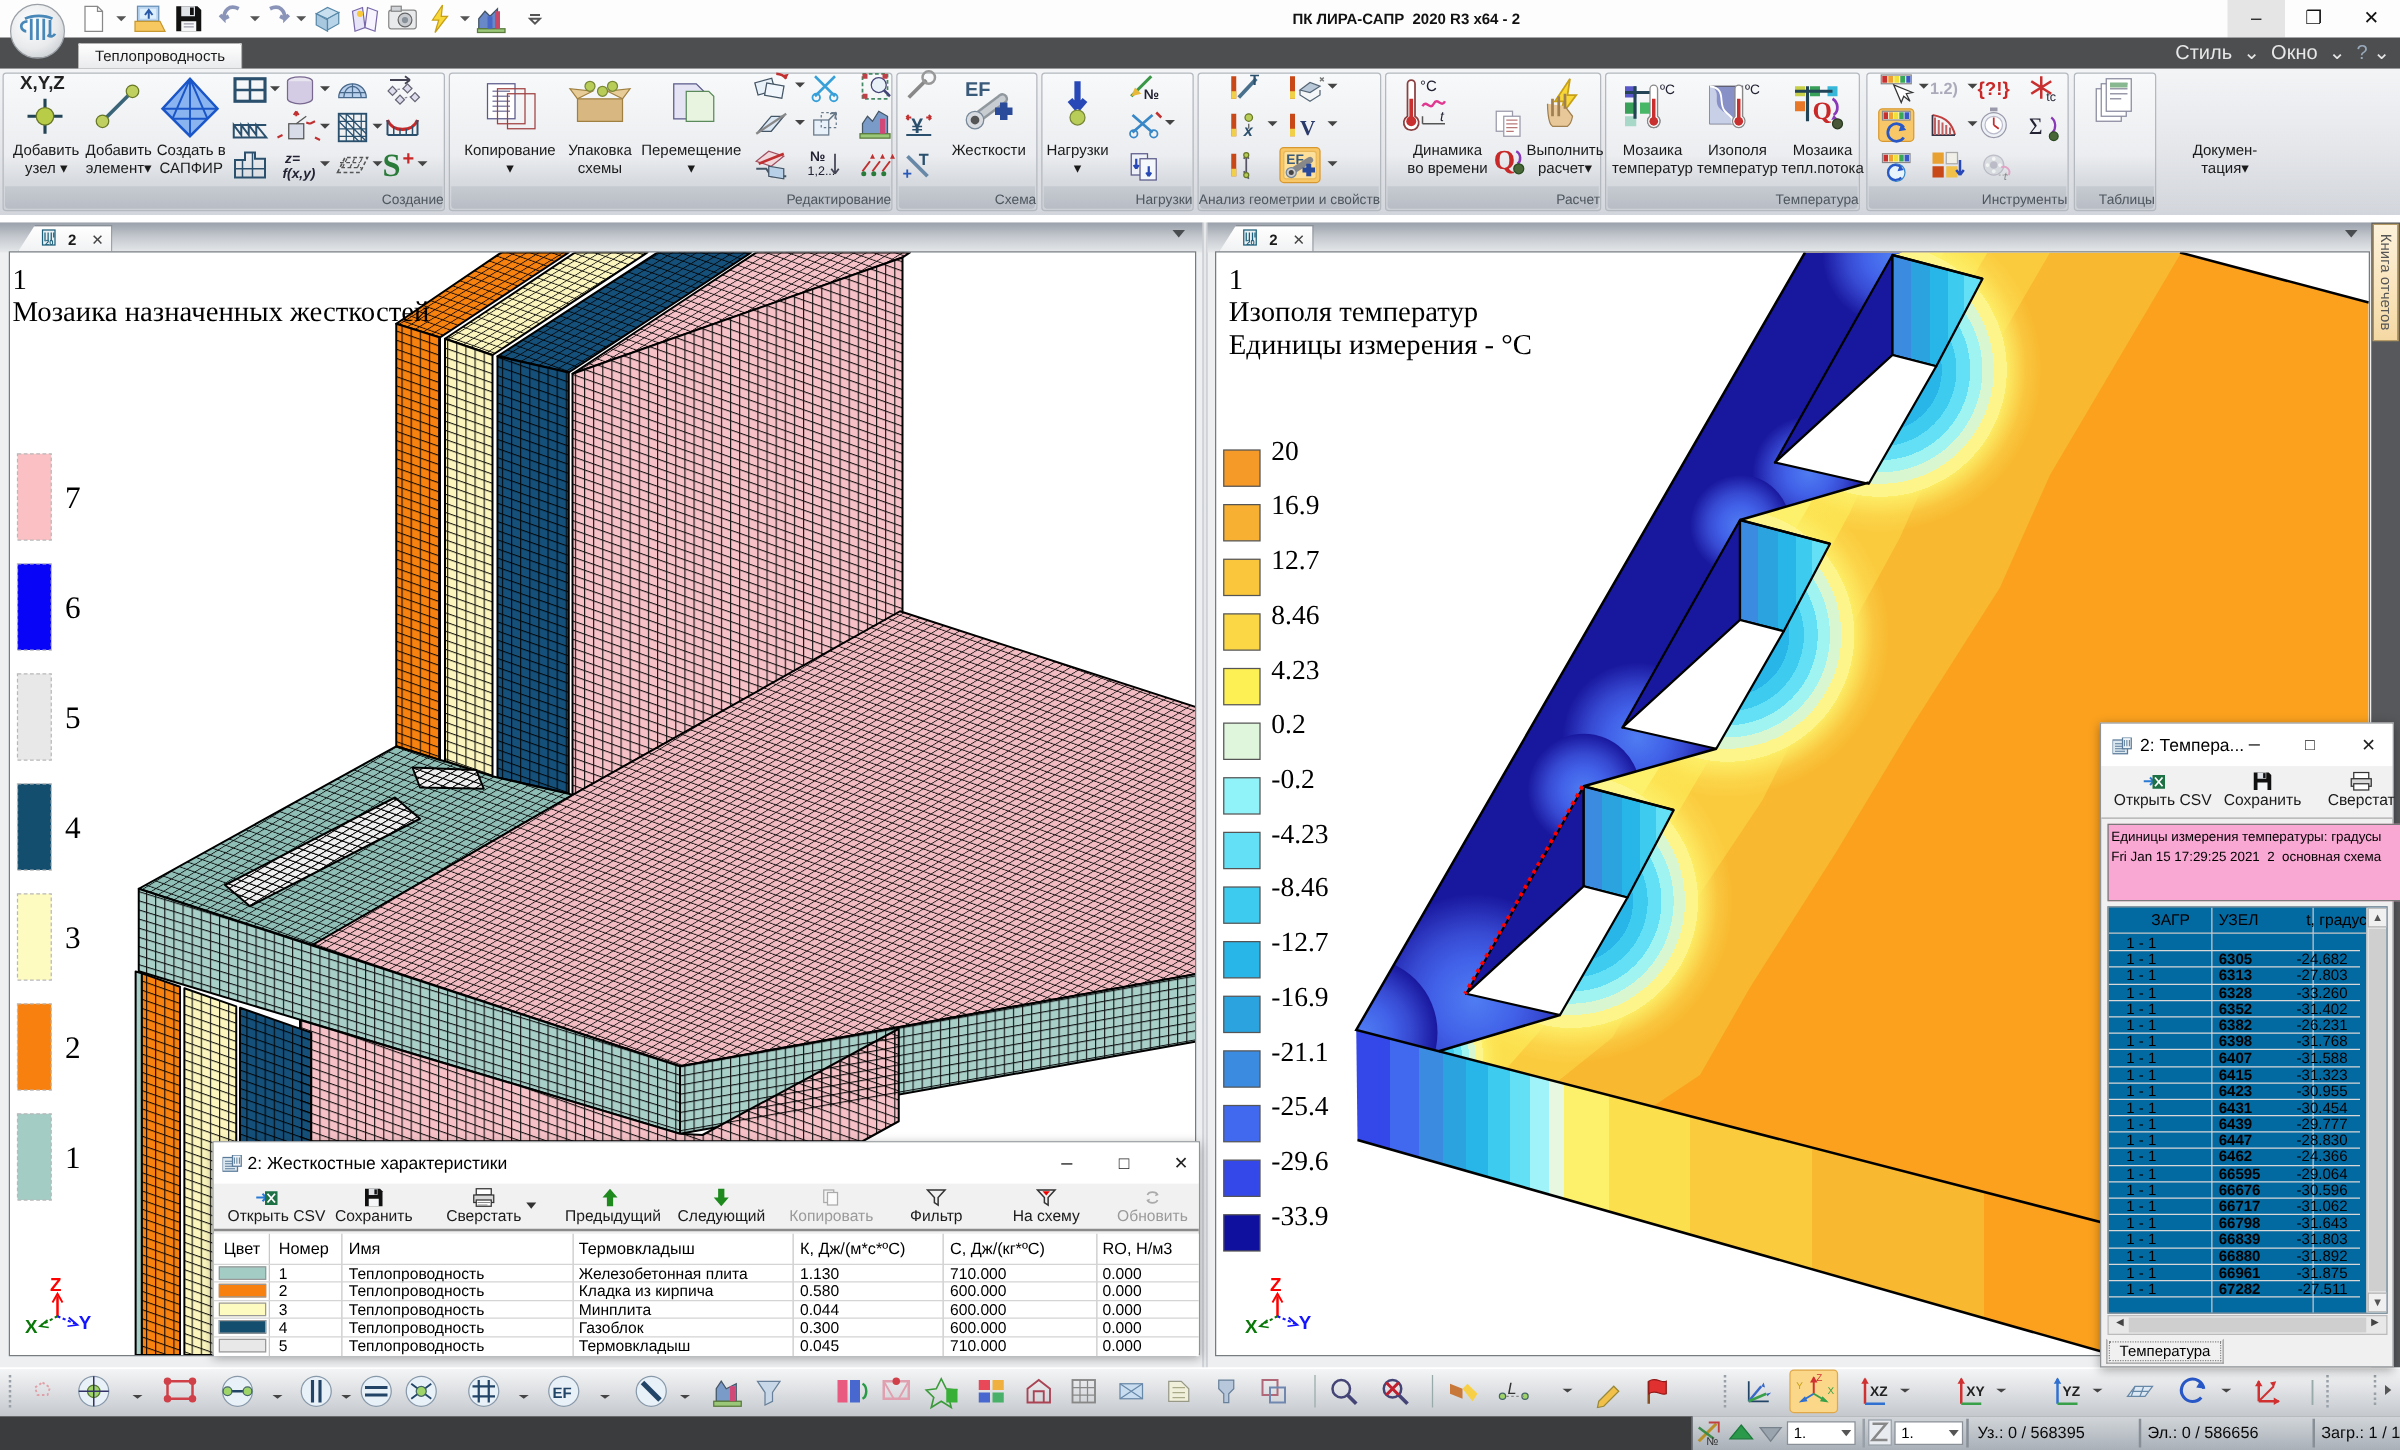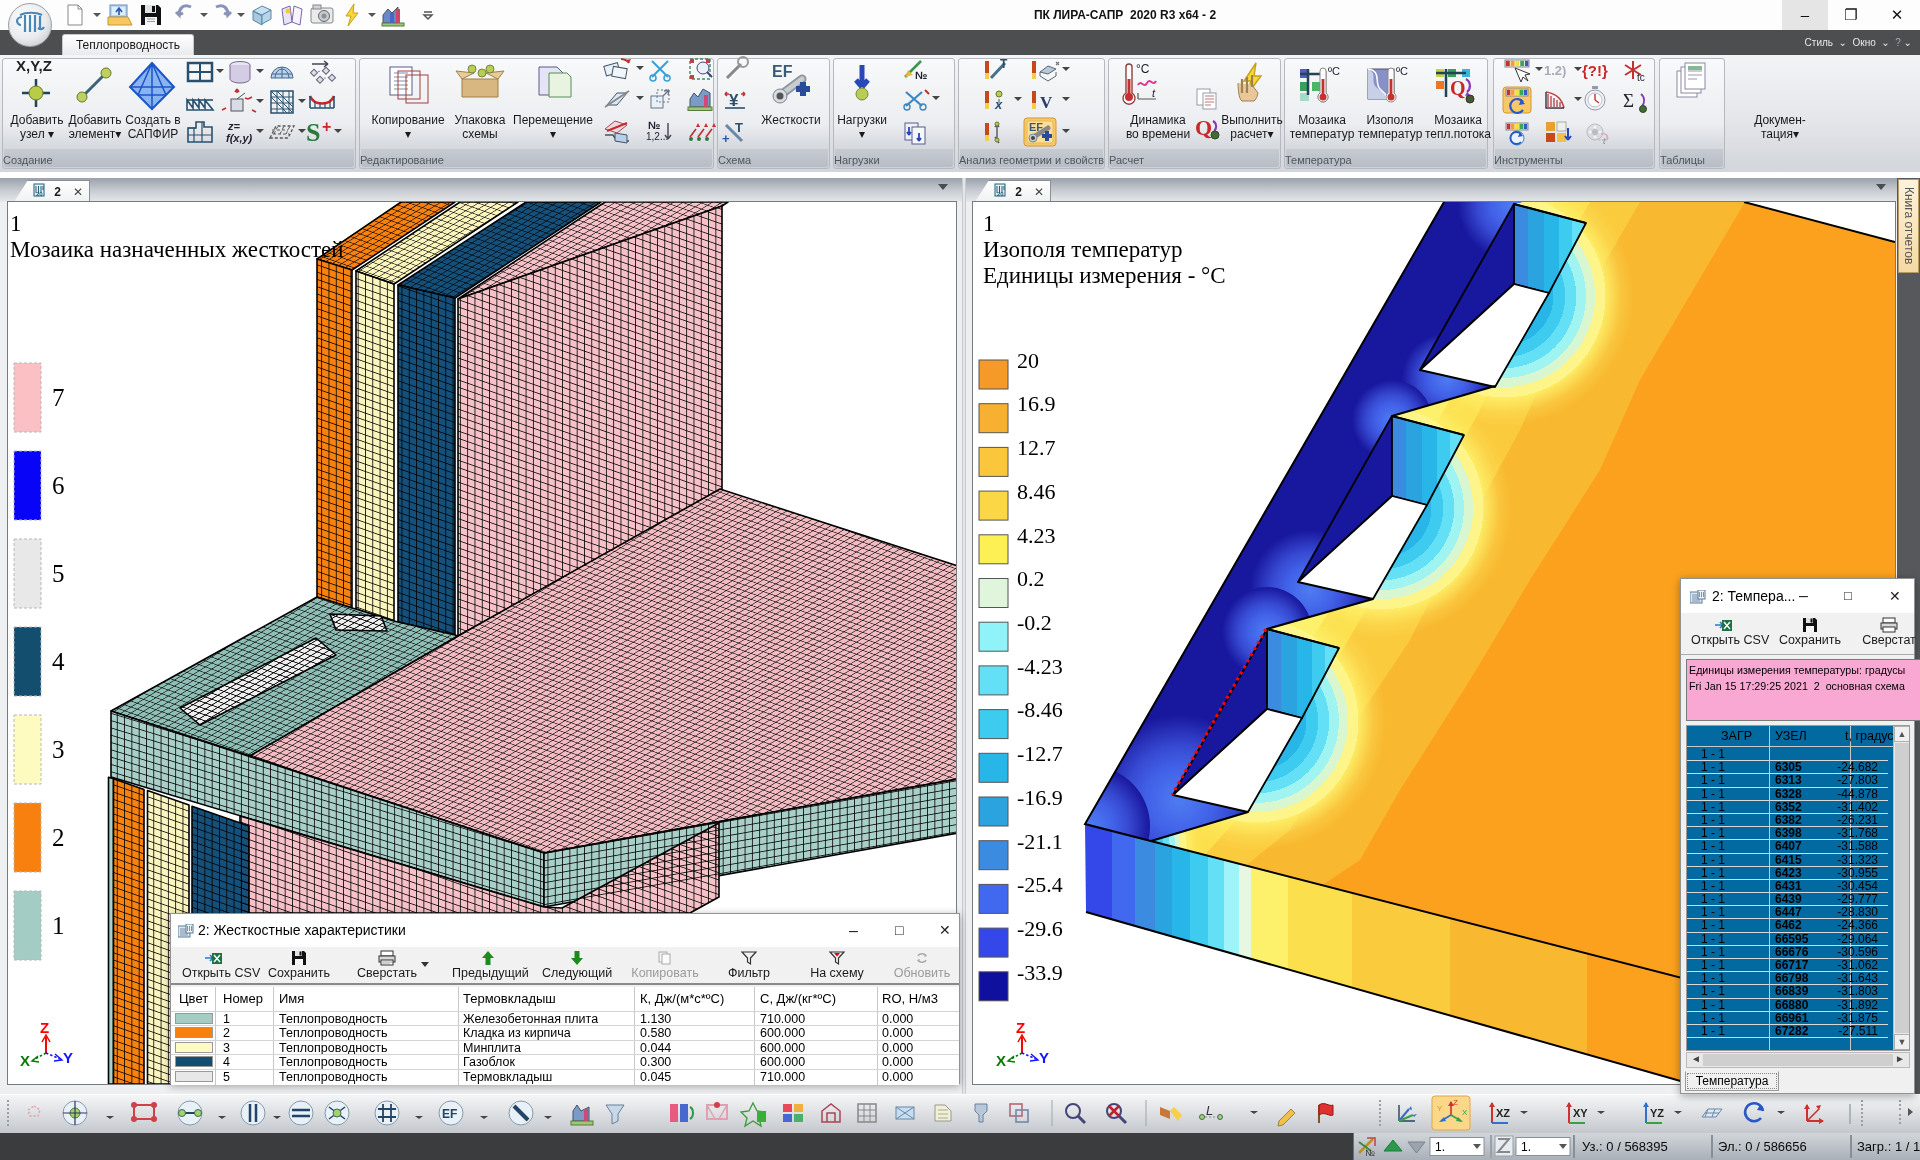--- a/index.html
+++ b/index.html
@@ -3,25 +3,25 @@
 <style>
 *{margin:0;padding:0;box-sizing:border-box}
 html,body{width:1920px;height:1160px;overflow:hidden}
 body{font-family:"Liberation Sans",sans-serif;position:relative;background:#fff}
 .abs{position:absolute}
 #titlebar{left:0;top:0;width:1920px;height:30px;background:#fdfdfd;border-bottom:0}
 #apptitle{left:330px;top:0;width:1590px;height:30px;text-align:center;font-size:12px;font-weight:bold;color:#111;line-height:30px}
 .winbtn{top:0;height:30px;width:46px;text-align:center;line-height:30px;color:#111;font-size:15px}
 #menubar{left:0;top:30px;width:1920px;height:25px;background:#4d4e50}
 #ribbontab{left:62px;top:34px;width:132px;height:21px;background:linear-gradient(#ffffff,#e9eaec);border-radius:3px 3px 0 0;text-align:center;font-size:12px;color:#1a1a1a;line-height:21px;border:1px solid #c8c8c8;border-bottom:none}
-#menuright{top:30px;right:8px;height:22px;color:#e8e8e8;font-size:10px;line-height:25px}
+#menuright{top:30px;right:8px;height:22px;color:#e8e8e8;font-size:16px;line-height:25px}
 #logo{left:8px;top:3px;width:44px;height:44px;border-radius:50%;background:radial-gradient(circle at 40% 35%,#ffffff 0%,#e8eaec 55%,#b9bdc2 100%);border:1px solid #9aa0a6;z-index:5}
 #ribbon{left:0;top:55px;width:1920px;height:117px;background:linear-gradient(#f3f4f6 0%,#e4e6ea 55%,#d2d5db 100%)}
 .grp{position:absolute;top:58px;height:111px;background:linear-gradient(#f8f9fa 0%,#ebedf0 60%,#d8dbe0 78%,#cdd1d7 100%);border:1px solid #b4b9c0;border-radius:3px}
-.glabel{position:absolute;top:95px;height:17px;font-size:11px;color:#4e565e;text-align:left;width:100%;left:0;white-space:nowrap;overflow:hidden}
+.glabel{position:absolute;top:95px;height:17px;font-size:11px;color:#4e565e;text-align:right;width:100%;left:0;white-space:nowrap;overflow:hidden}
 .rlb{position:absolute;top:113px;text-align:center;font-size:12px;color:#1a1a1a;line-height:14px;z-index:3}
 .gfoot{position:absolute;left:1px;right:1px;bottom:1px;height:18px;background:linear-gradient(#c6cad1,#b8bdc5);border-radius:0 0 3px 3px}
 #main{left:0;top:178px;width:1920px;height:916px;background:#edeff1}
 .tabbar{position:absolute;height:24px;background:linear-gradient(#9aa1ab 0%,#c6cad0 50%,#e6e8ea 100%)}
 .vtab{position:absolute;height:22px;line-height:22px;background:linear-gradient(#ffffff,#f0f1f2);border:1px solid #8a9097;border-bottom:none;font-size:12px;font-weight:bold;color:#1a1a1a}
 .canvas{position:absolute;background:#fff;border:1px solid #777c81}
 #btoolbar{left:0;top:1094px;width:1920px;height:39px;background:linear-gradient(#f4f5f6 0%,#dfe1e4 45%,#c4c8cd 100%);border-top:1px solid #fff}
 #statusbar{left:0;top:1133px;width:1920px;height:27px;background:#3a3c3e}
 #statusright{position:absolute;left:1353px;top:1133px;width:567px;height:27px;background:linear-gradient(#d2d6da,#a9b0b8);border-left:1px solid #6a7078}
 .dlg{position:absolute;background:#f0f0f0;border:1px solid #8f9396;box-shadow:0 2px 8px rgba(0,0,0,0.35);z-index:10}
@@ -1053,21 +1053,21 @@
           <k>-24.682</k>
         </div>
 <div class="r2">
           <em>1 -  1</em>
           <b>6313</b>
           <k>-27.803</k>
         </div>
 <div class="r2">
           <em>1 -  1</em>
           <b>6328</b>
-          <k>-44.878</k>
+          <k>-33.260</k>
         </div>
 <div class="r2">
           <em>1 -  1</em>
           <b>6352</b>
           <k>-31.402</k>
         </div>
 <div class="r2">
           <em>1 -  1</em>
           <b>6382</b>
           <k>-26.231</k>

